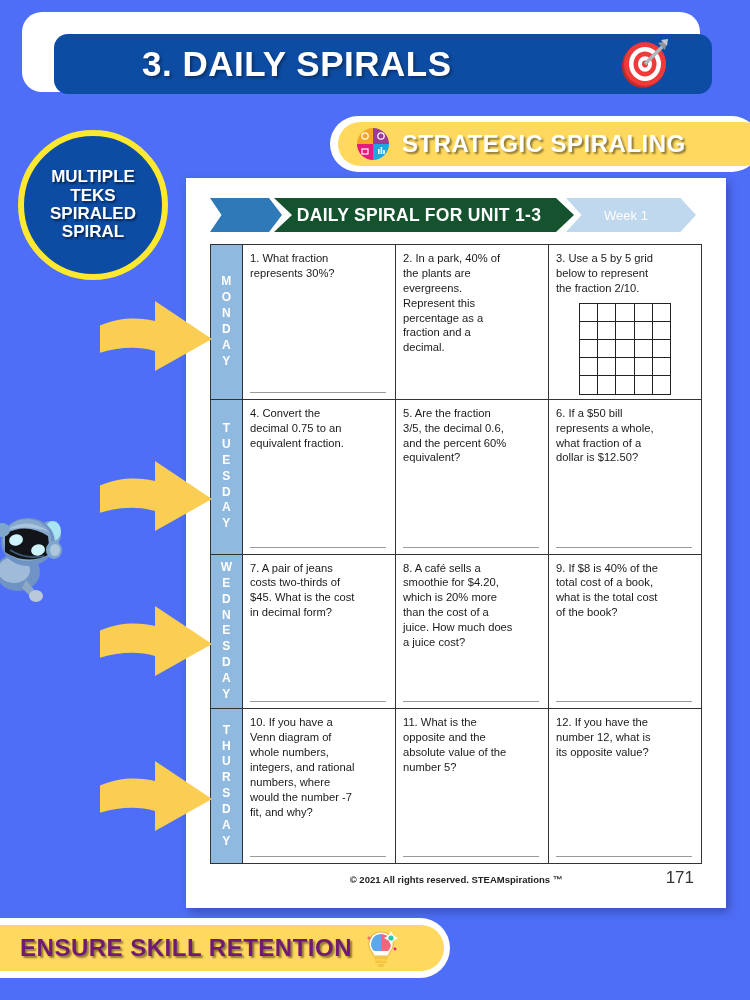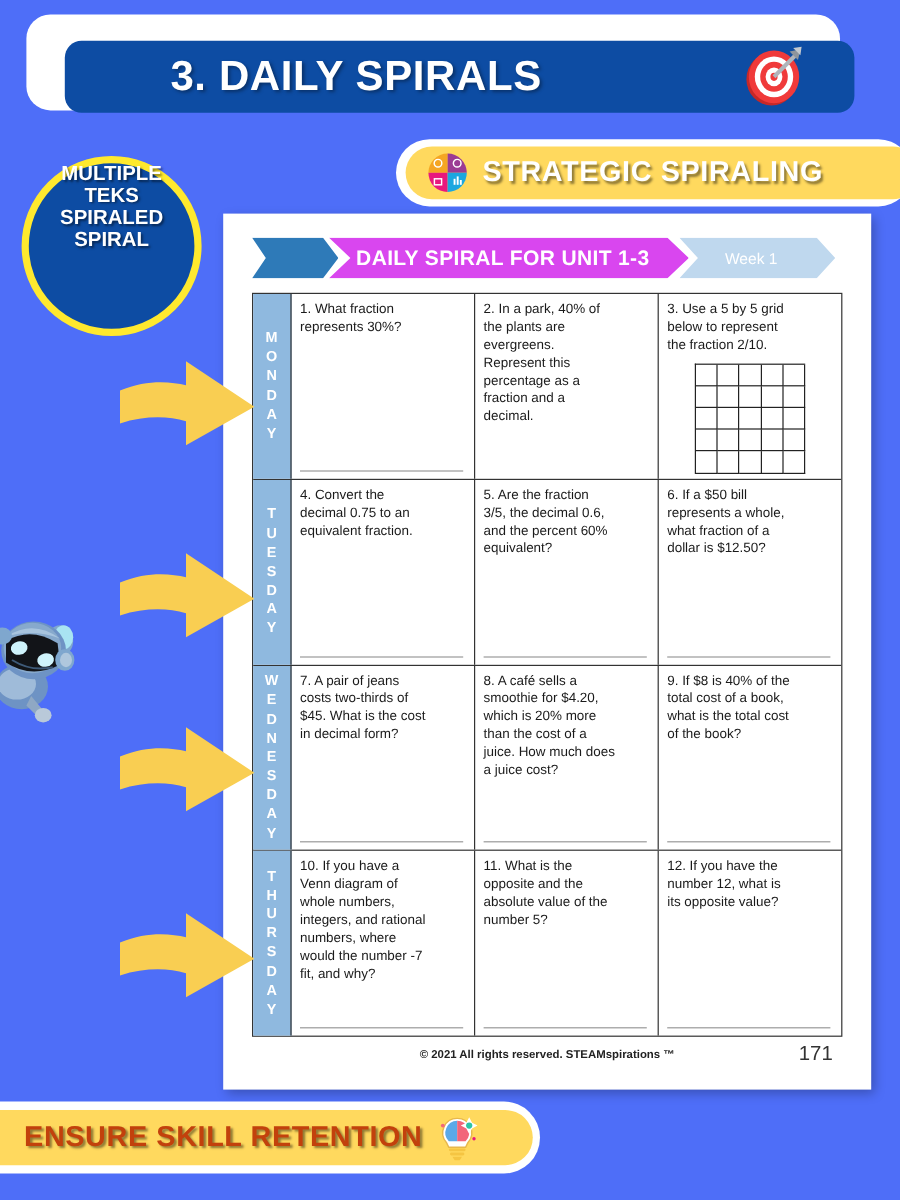--- a/index.html
+++ b/index.html
@@ -84,21 +84,21 @@
   .circle-badge {
     position: absolute;
     left: 18px; top: 130px;
     width: 150px; height: 150px;
     border-radius: 50%;
     background: #0D4CA3;
     border: 6px solid #FFE92E;
     display: flex;
     flex-direction: column;
     align-items: center;
-    justify-content: flex-start;
+    justify-content: center;
     z-index: 6;
   }
   .circle-badge span {
     color: #ffffff;
     font-size: 17px;
     font-weight: bold;
     line-height: 1.08;
     text-align: center;
     text-shadow: 1.5px 1.5px 2px rgba(0,0,0,0.5);
   }
@@ -138,21 +138,21 @@
     height: 100%;
   }
   .chev-a {
     width: 72px;
     background: #2E7AB8;
     clip-path: polygon(0 0, 82% 0, 100% 50%, 82% 100%, 0 100%, 16% 50%);
   }
   .chev-b {
     width: 300px;
     margin-left: -8px;
-    background: #d946ef;
+    background: #14532d;
     clip-path: polygon(0 0, 94% 0, 100% 50%, 94% 100%, 0 100%, 6% 50%);
     justify-content: center;
   }
   .chev-c {
     width: 130px;
     margin-left: -8px;
     background: #BFD8EE;
     clip-path: polygon(0 0, 88% 0, 100% 50%, 88% 100%, 0 100%, 12% 50%);
     justify-content: center;
   }
@@ -281,21 +281,21 @@
     left: 6px; top: 7px;
     width: 578px; height: 46px;
     background: #FFD95E;
     border-radius: 23px;
     display: flex;
     align-items: center;
     justify-content: flex-end;
     padding-right: 46px;
   }
   .bottom-text {
-    color: #c2410c;
+    color: #701a75;
     font-size: 24px;
     font-weight: bold;
     letter-spacing: 0.5px;
     text-shadow: 2px 2px 2px rgba(0,0,0,0.45);
     white-space: nowrap;
   }
   .bulb-icon { width: 34px; height: 38px; margin-left: 12px; flex: none; }
 </style>
 </head>
 <body>

